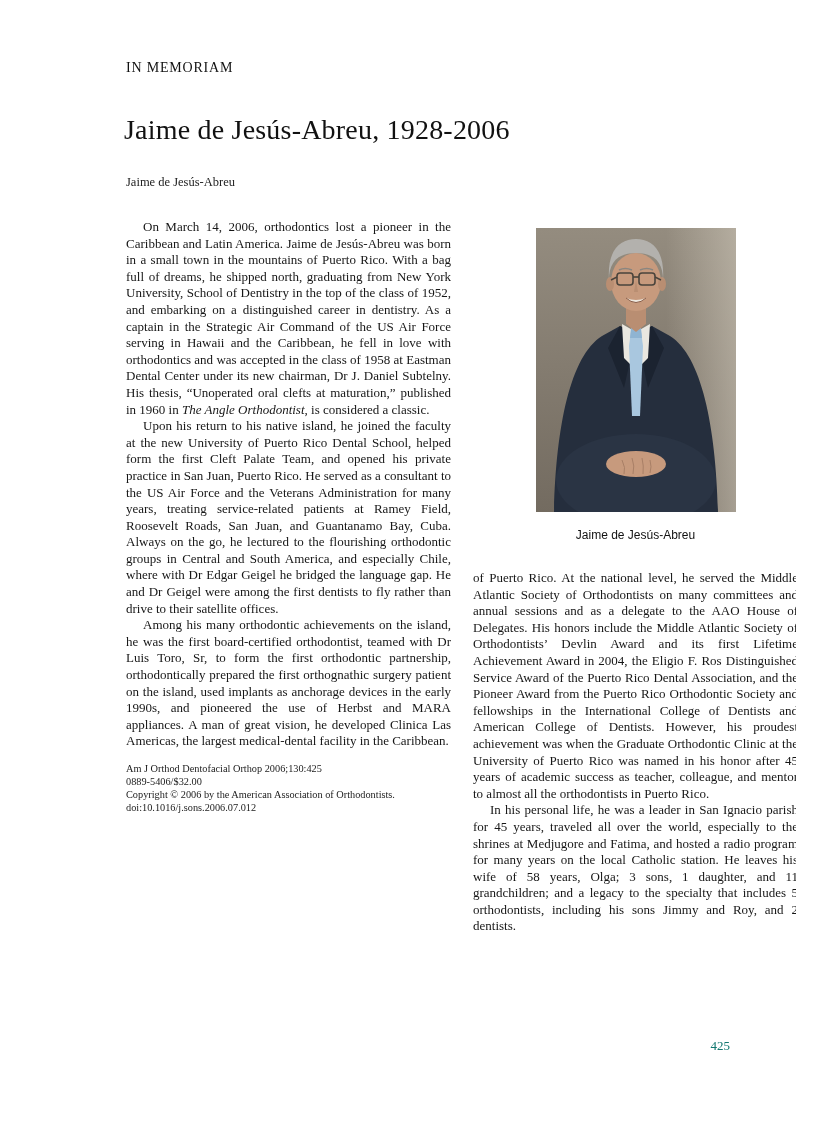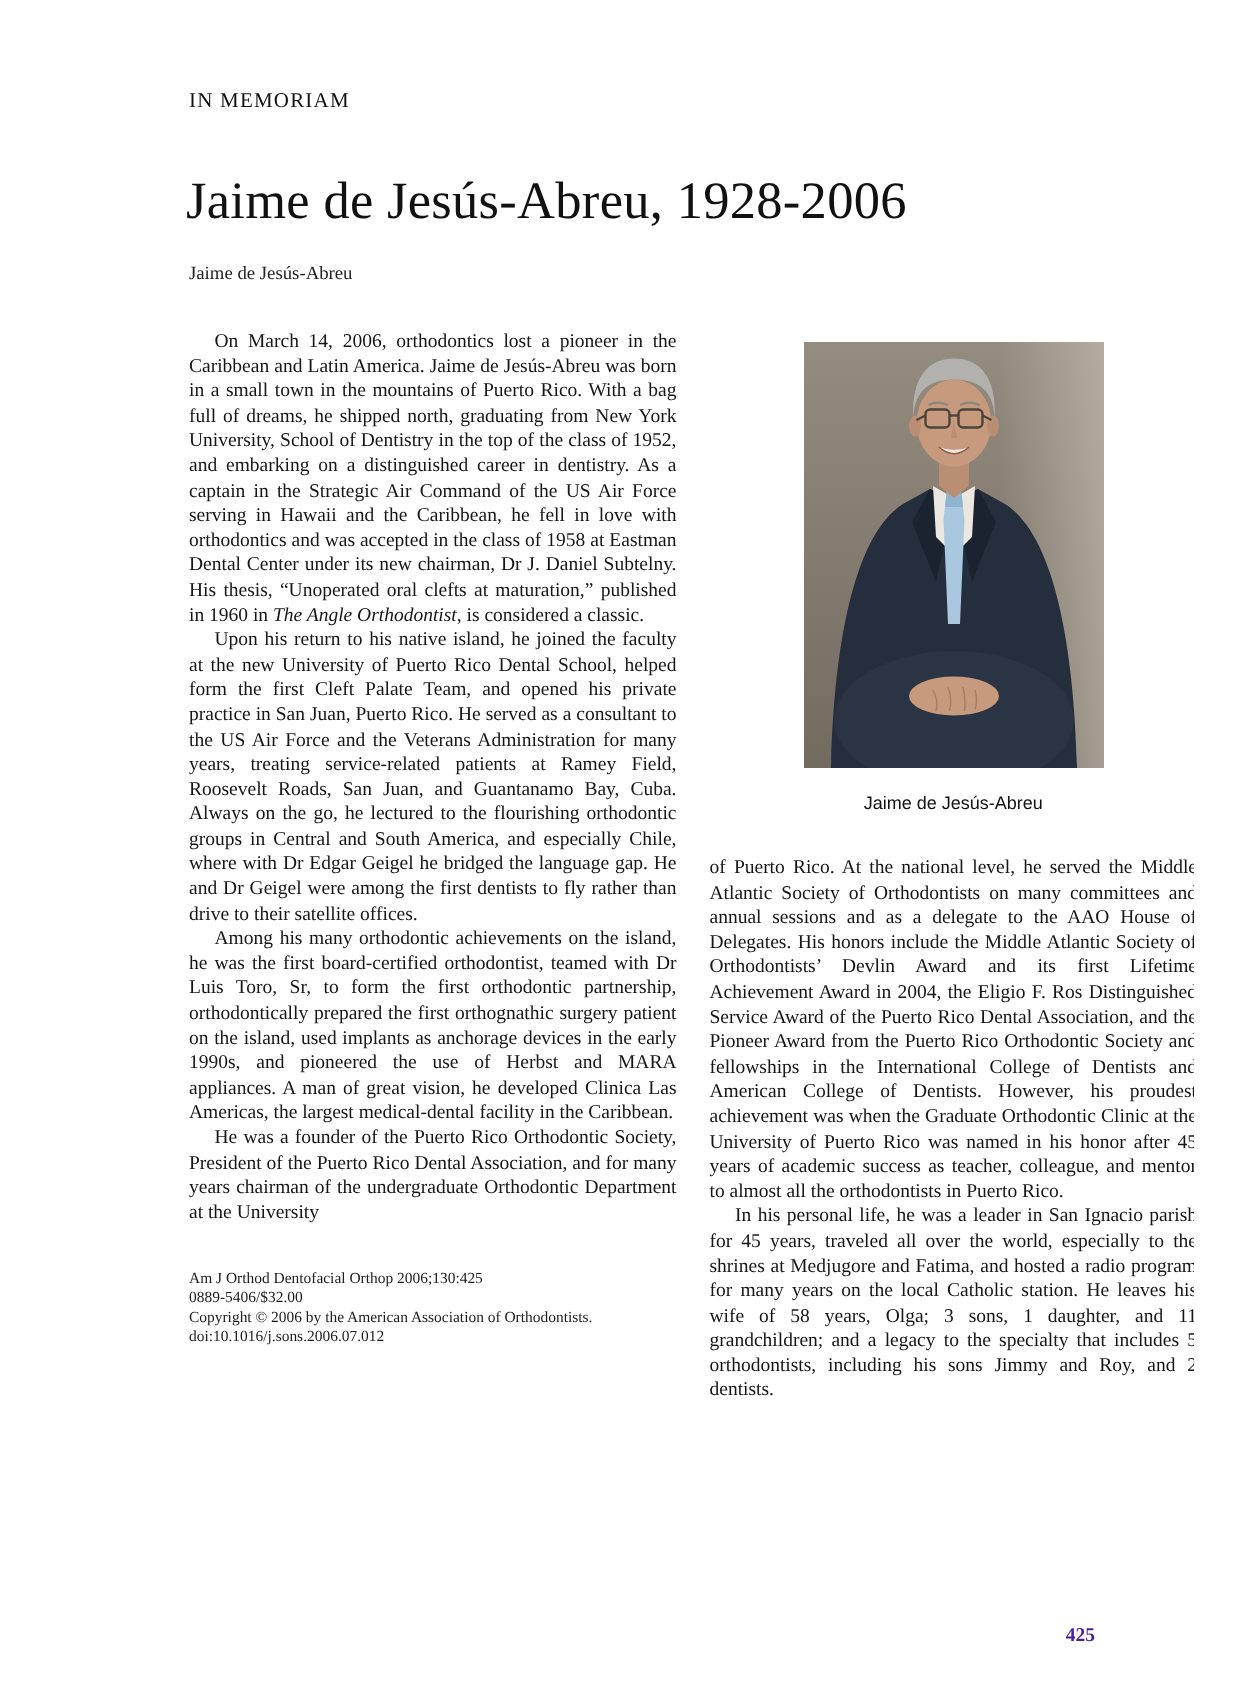--- a/index.html
+++ b/index.html
@@ -20,21 +20,21 @@
     top: 60px;
     font-size: 14px;
     letter-spacing: 0.8px;
     color: #111;
   }
   .title {
     position: absolute;
     left: 82px;
     top: 114px;
     margin: 0;
-    font-size: 35px;
+    font-size: 28px;
     font-weight: 400;
     letter-spacing: 0.2px;
     color: #111;
   }
   .author {
     position: absolute;
     left: 84px;
     top: 175px;
     font-size: 12.5px;
     color: #222;
@@ -51,21 +51,21 @@
   .para {
     margin: 0;
     font-size: 13px;
     line-height: 16.6px;
     text-align: justify;
     color: #161616;
   }
   .para.indent { text-indent: 17px; }
   .para em { }
   .footnote {
-    margin-top: 30px;
+    margin-top: 12px;
     font-size: 10.3px;
     line-height: 13px;
     color: #1b1b1b;
   }
   .photo-figure {
     margin: 0 0 28px 0;
     padding-top: 9px;
     text-align: center;
   }
   .portrait {
@@ -74,44 +74,42 @@
   }
   .caption {
     font-family: "Liberation Sans", sans-serif;
     font-size: 12px;
     margin-top: 16px;
     color: #111;
   }
   .page-number {
     position: absolute;
     right: 66px;
-    top: 1082px;
+    top: 1038px;
     font-size: 13px;
-    color: #4c1d95;
-    font-weight: bold;
+    color: #0f766e;
   }
 </style>
 </head>
 <body>
 
 <div class="page">
 
   <div class="section-label">IN MEMORIAM</div>
 
   <h1 class="title">Jaime de Jesús-Abreu, 1928-2006</h1>
 
   <div class="author">Jaime de Jesús-Abreu</div>
 
   <div class="columns">
 
     <div class="col">
       <p class="para indent"><span>On March 14, 2006, orthodontics lost a pioneer in the Caribbean and Latin America. Jaime de Jesús-Abreu was born in a small town in the mountains of Puerto Rico. With a bag full of dreams, he shipped north, graduating from New York University, School of Dentistry in the top of the class of 1952, and embarking on a distinguished career in dentistry. As a captain in the Strategic Air Command of the US Air Force serving in Hawaii and the Caribbean, he fell in love with orthodontics and was accepted in the class of 1958 at Eastman Dental Center under its new chairman, Dr J. Daniel Subtelny. His thesis, “Unoperated oral clefts at maturation,” published in 1960 in </span><em>The Angle Orthodontist</em><span>, is considered a classic.</span></p>
       <p class="para indent">Upon his return to his native island, he joined the faculty at the new University of Puerto Rico Dental School, helped form the first Cleft Palate Team, and opened his private practice in San Juan, Puerto Rico. He served as a consultant to the US Air Force and the Veterans Administration for many years, treating service-related patients at Ramey Field, Roosevelt Roads, San Juan, and Guantanamo Bay, Cuba. Always on the go, he lectured to the flourishing orthodontic groups in Central and South America, and especially Chile, where with Dr Edgar Geigel he bridged the language gap. He and Dr Geigel were among the first dentists to fly rather than drive to their satellite offices.</p>
       <p class="para indent">Among his many orthodontic achievements on the island, he was the first board-certified orthodontist, teamed with Dr Luis Toro, Sr, to form the first orthodontic partnership, orthodontically prepared the first orthognathic surgery patient on the island, used implants as anchorage devices in the early 1990s, and pioneered the use of Herbst and MARA appliances. A man of great vision, he developed Clinica Las Americas, the largest medical-dental facility in the Caribbean.</p>
-      <p class="para indent">He was a founder of the Puerto Rico Orthodontic Society, President of the Puerto Rico Dental Association, and for many years chairman of the undergraduate Orthodontic Department at the University</p>
 
       <div class="footnote">
         <div>Am J Orthod Dentofacial Orthop 2006;130:425</div>
         <div>0889-5406/$32.00</div>
         <div>Copyright © 2006 by the American Association of Orthodontists.</div>
         <div>doi:10.1016/j.sons.2006.07.012</div>
       </div>
     </div>
 
     <div class="col">

